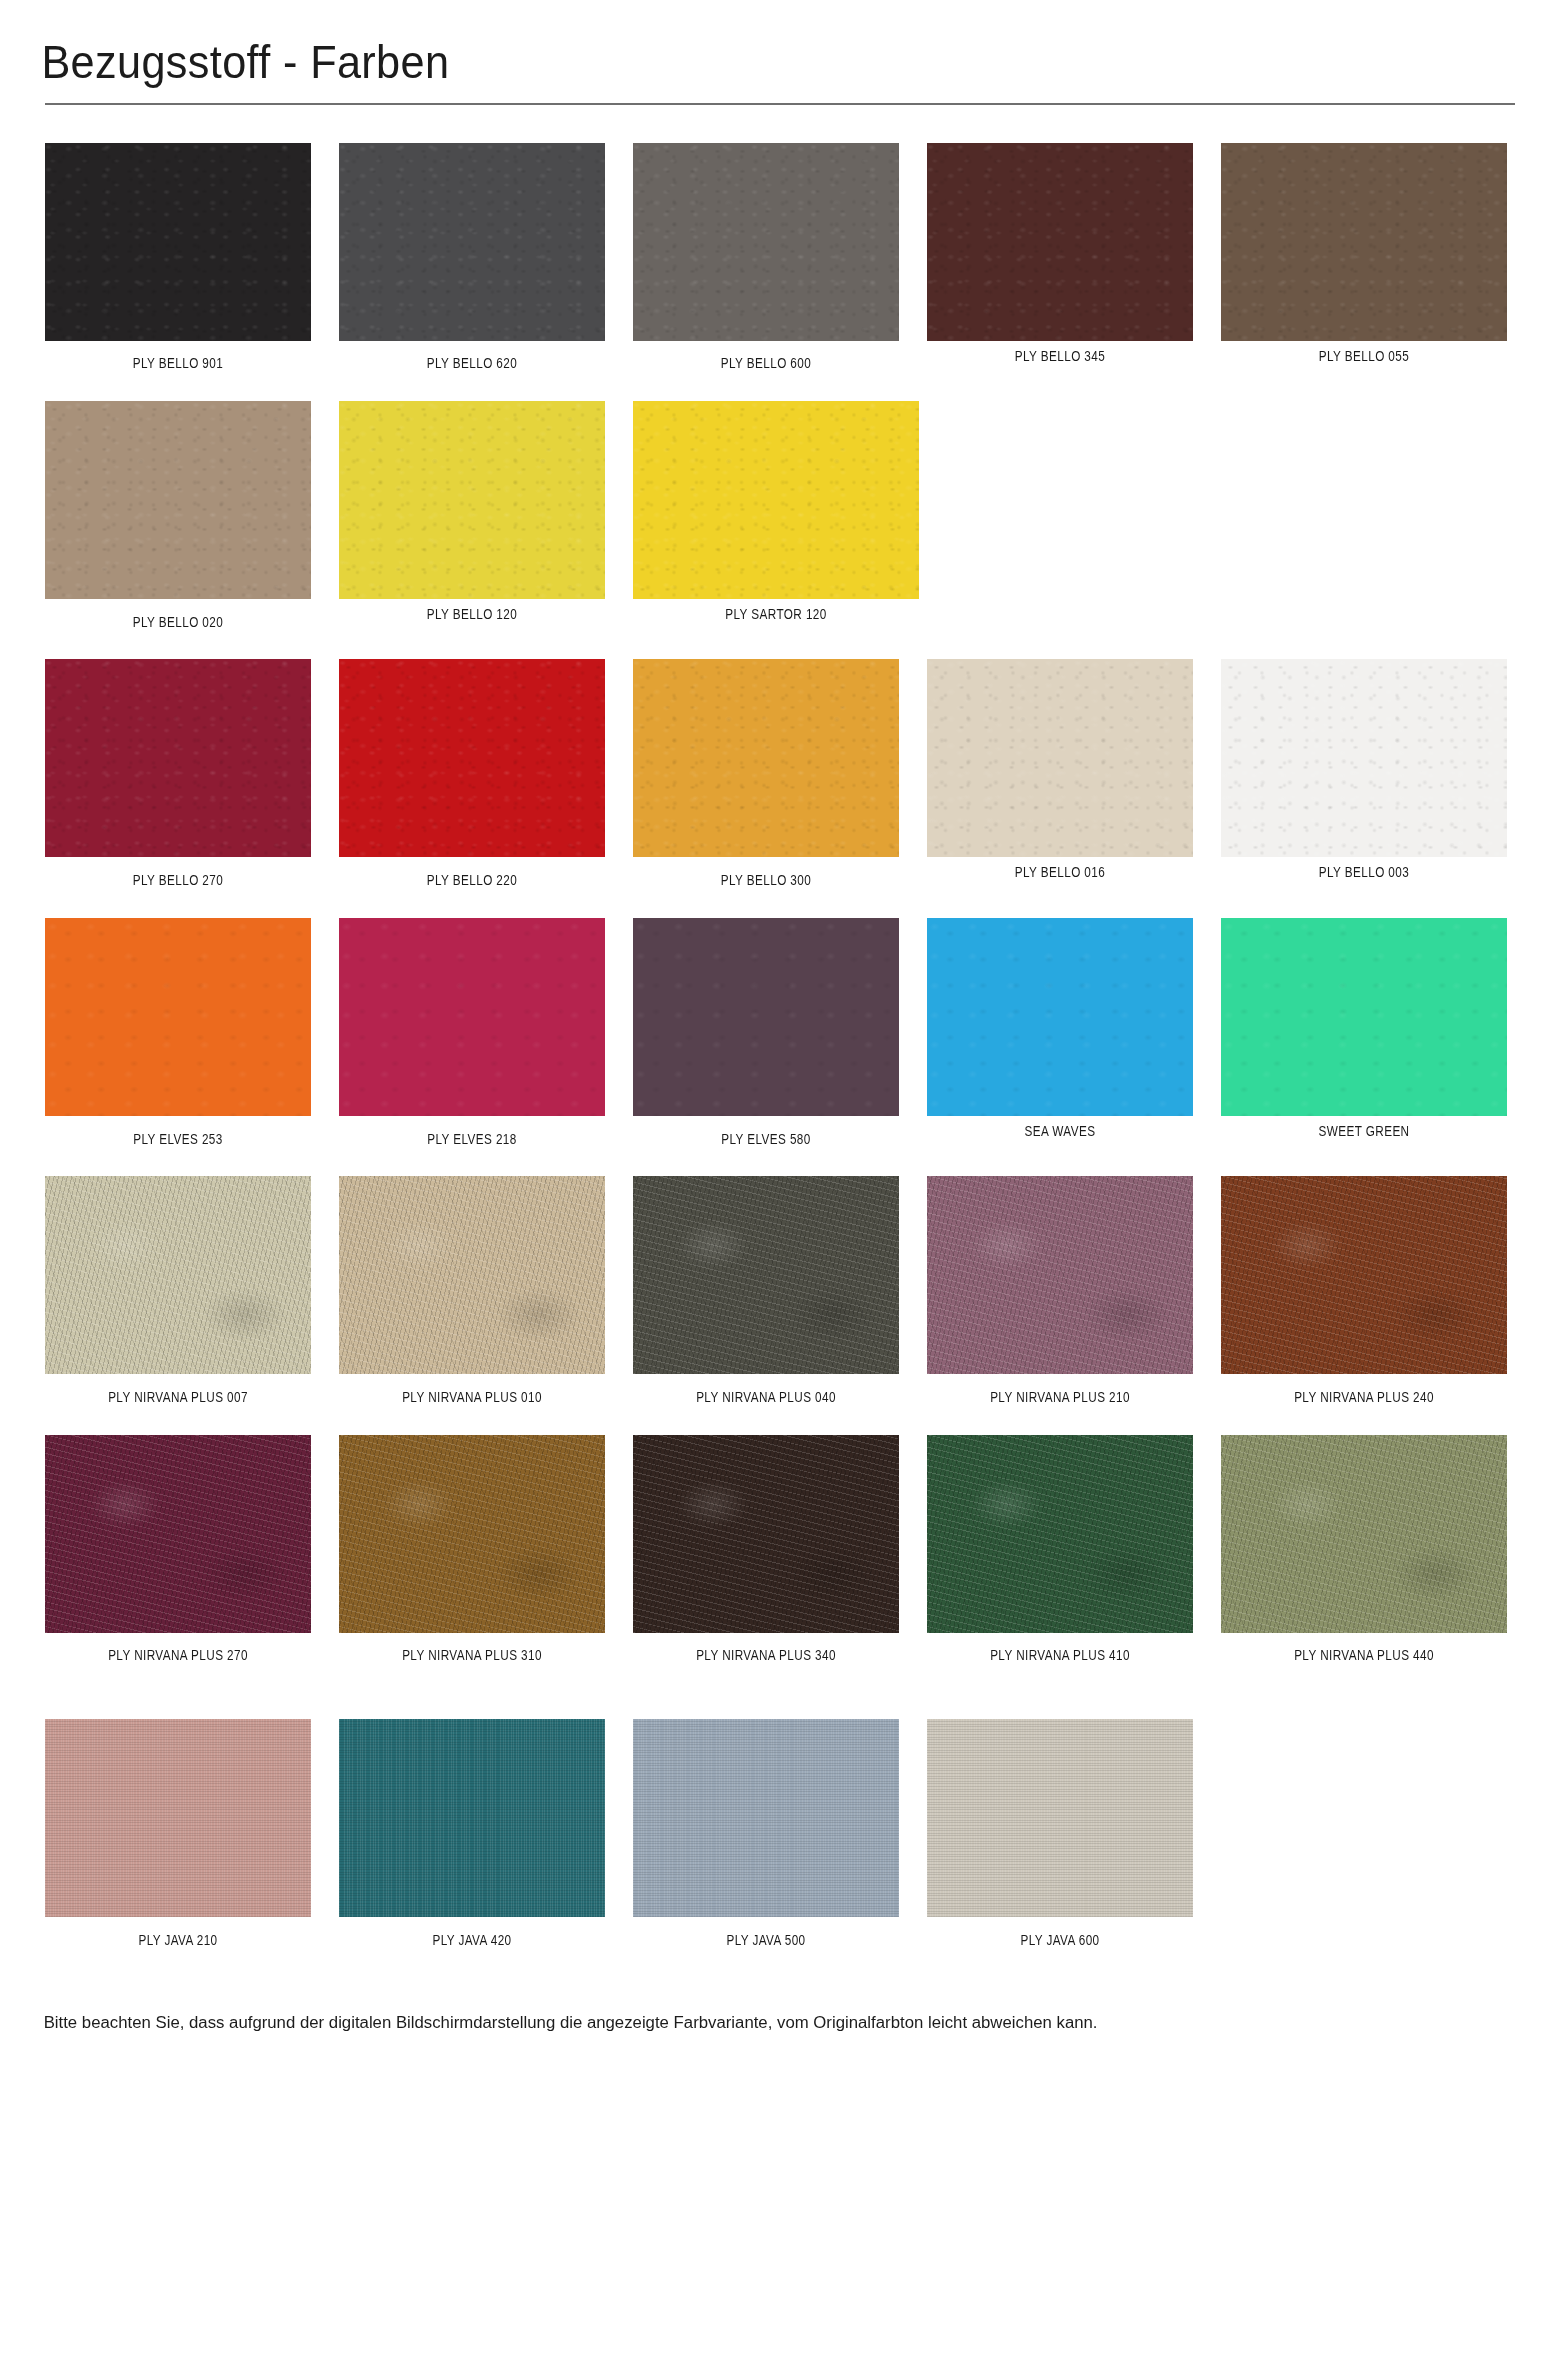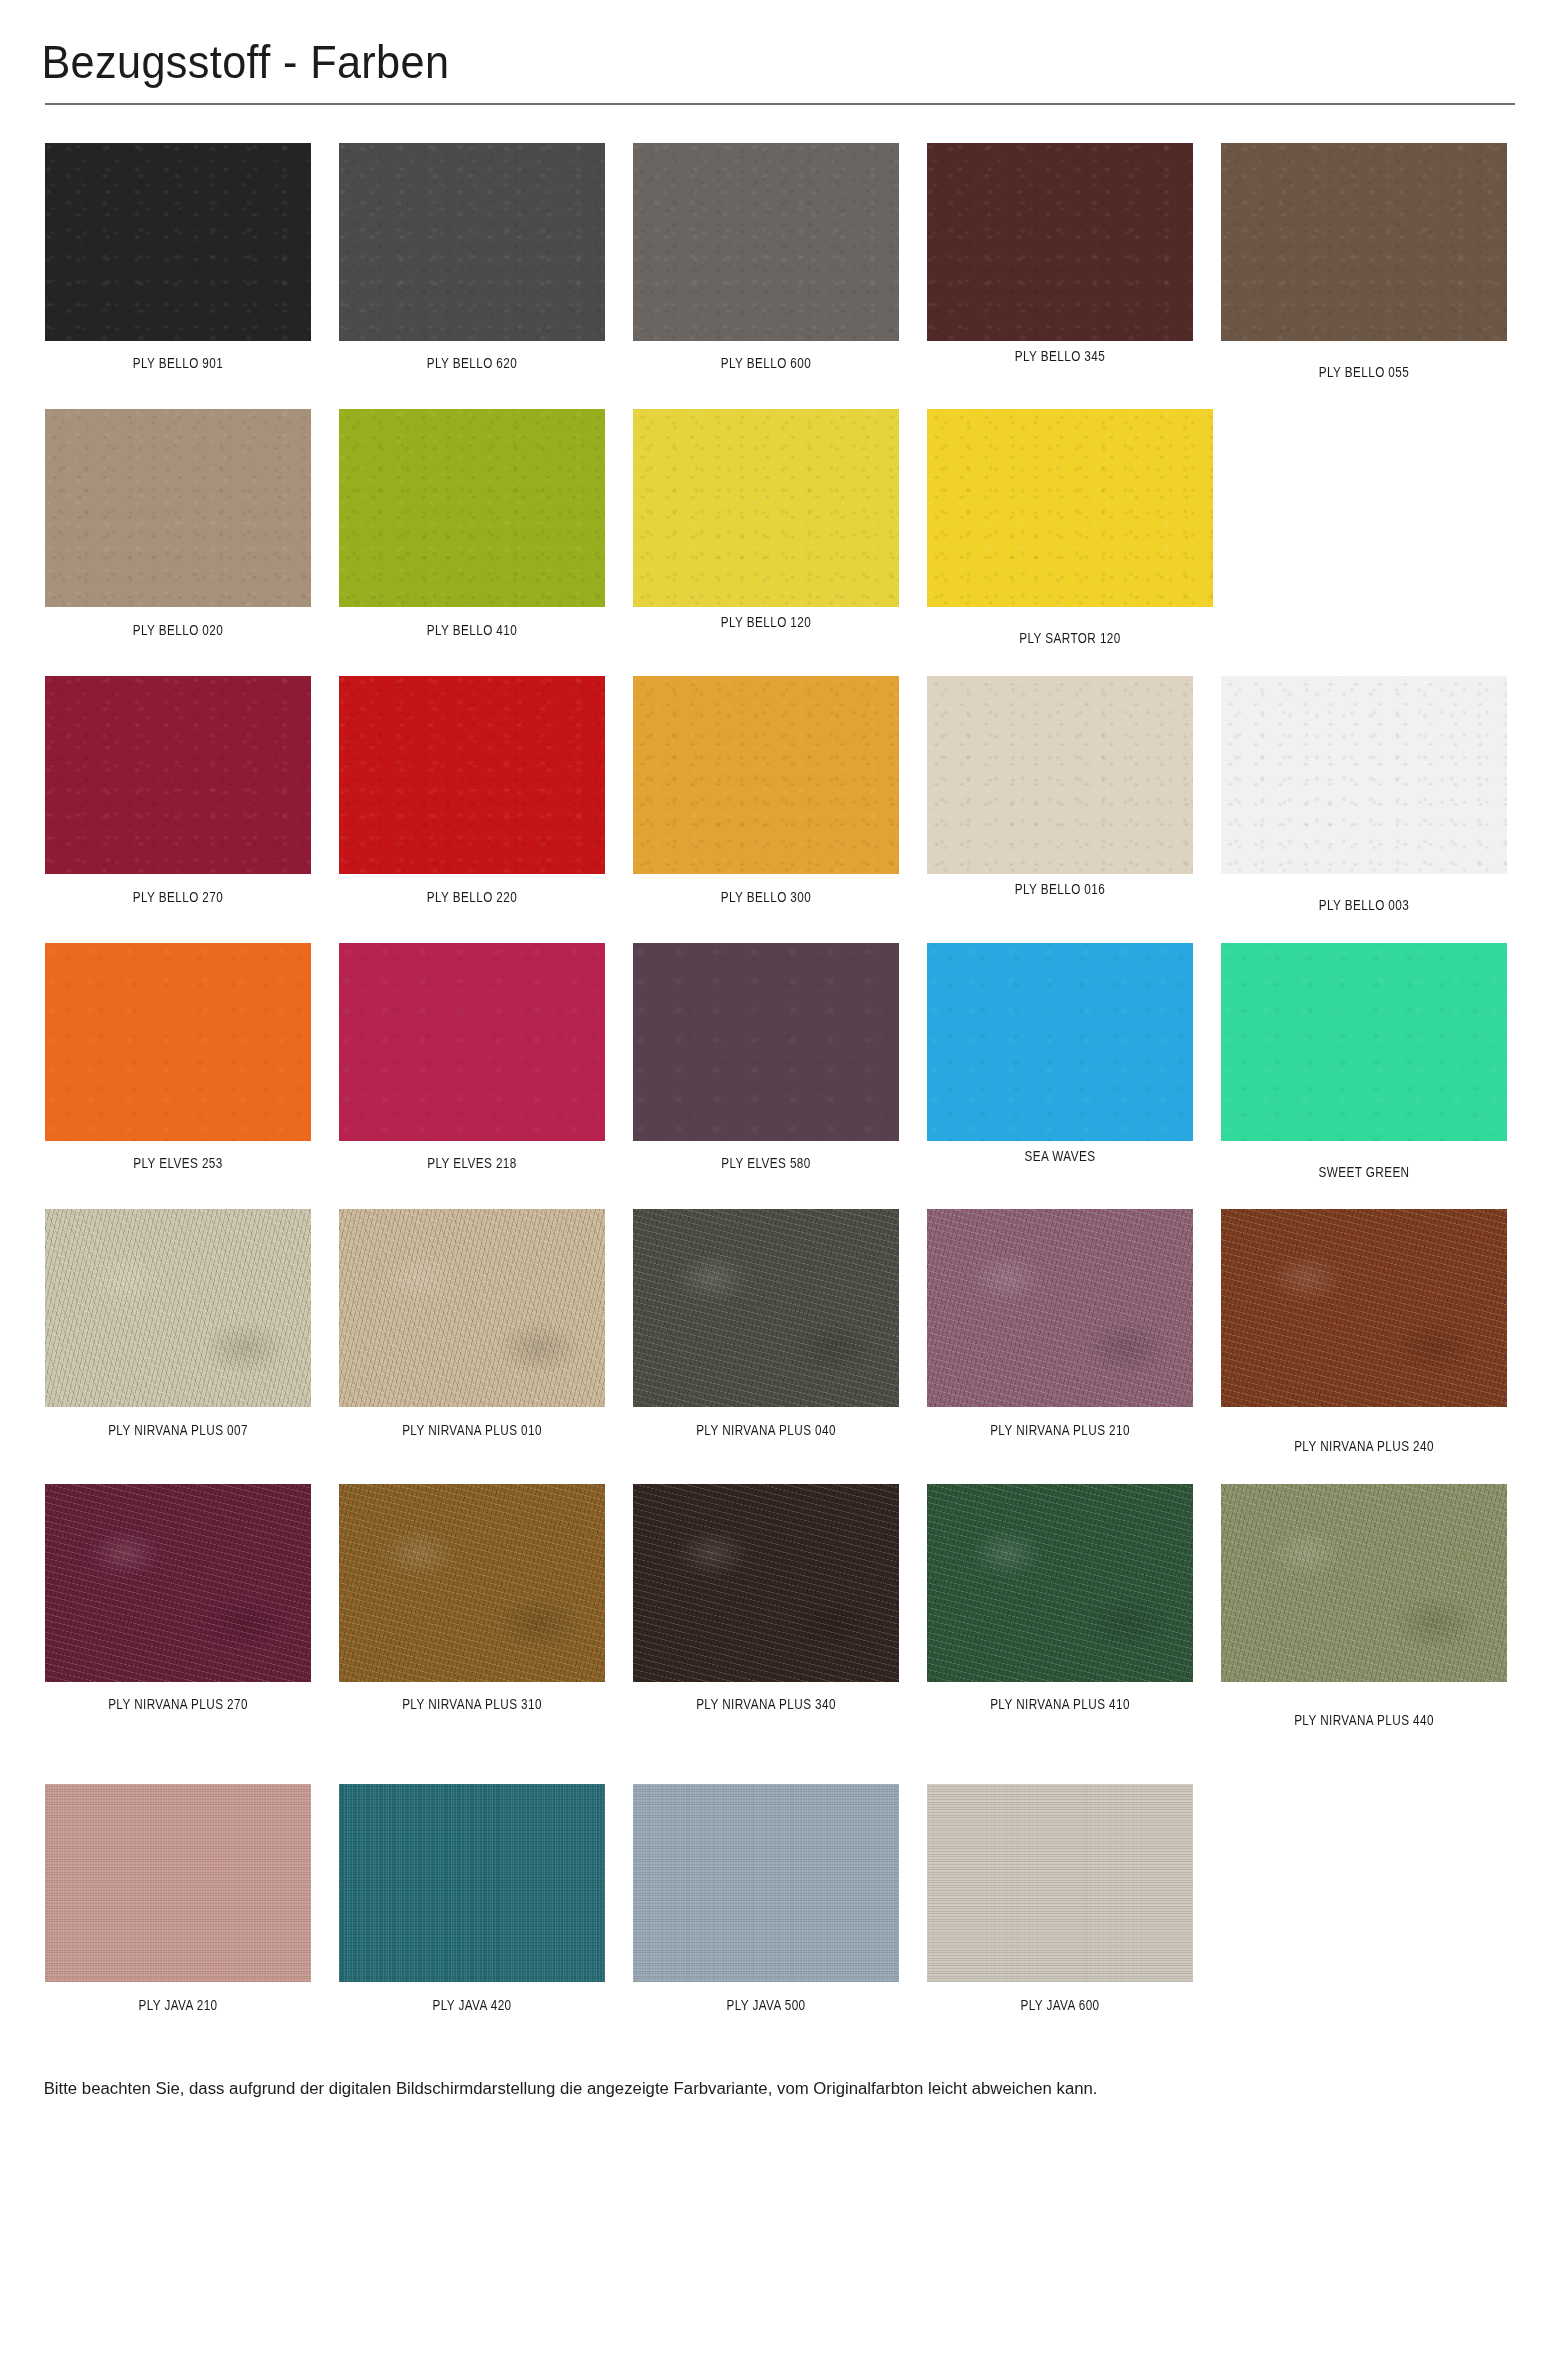--- a/index.html
+++ b/index.html
@@ -46,21 +46,21 @@
     margin-bottom:3.5px;
   }
   .cell{
     width:20%;
     box-sizing:border-box;
     padding-right:28px;
     display:flex;
     flex-direction:column;
     align-items:stretch;
   }
-  .srow .cell:last-child{padding-right:8px;gap:16px;}
+  .srow .cell:last-child{padding-right:8px;}
   .swatch{
     width:100%;
     height:198px;
     position:relative;
     overflow:hidden;
     background-color:#ccc;
   }
   .swatch::after{
     content:"";
     position:absolute;
@@ -156,24 +156,20 @@
           <div class="caption cap-high">PLY BELLO 055</div>
         </div>
       </div>
       <div class="row-gap"></div>
       <div class="srow">
         <div class="cell">
           <div class="swatch tex-leather" style="background-color: rgb(168, 145, 122);"></div>
           <div class="caption">PLY BELLO 020</div>
         </div>
         <div class="cell">
-          <div class="swatch tex-leather" style="background-color: rgb(151, 174, 30);"></div>
-          <div class="caption">PLY BELLO 410</div>
-        </div>
-        <div class="cell">
           <div class="swatch tex-leather" style="background-color: rgb(229, 212, 60);"></div>
           <div class="caption cap-high">PLY BELLO 120</div>
         </div>
         <div class="cell">
           <div class="swatch tex-leather" style="background-color: rgb(240, 210, 40);"></div>
           <div class="caption cap-high">PLY SARTOR 120</div>
         </div>
       </div>
       <div class="row-gap"></div>
       <div class="srow">

